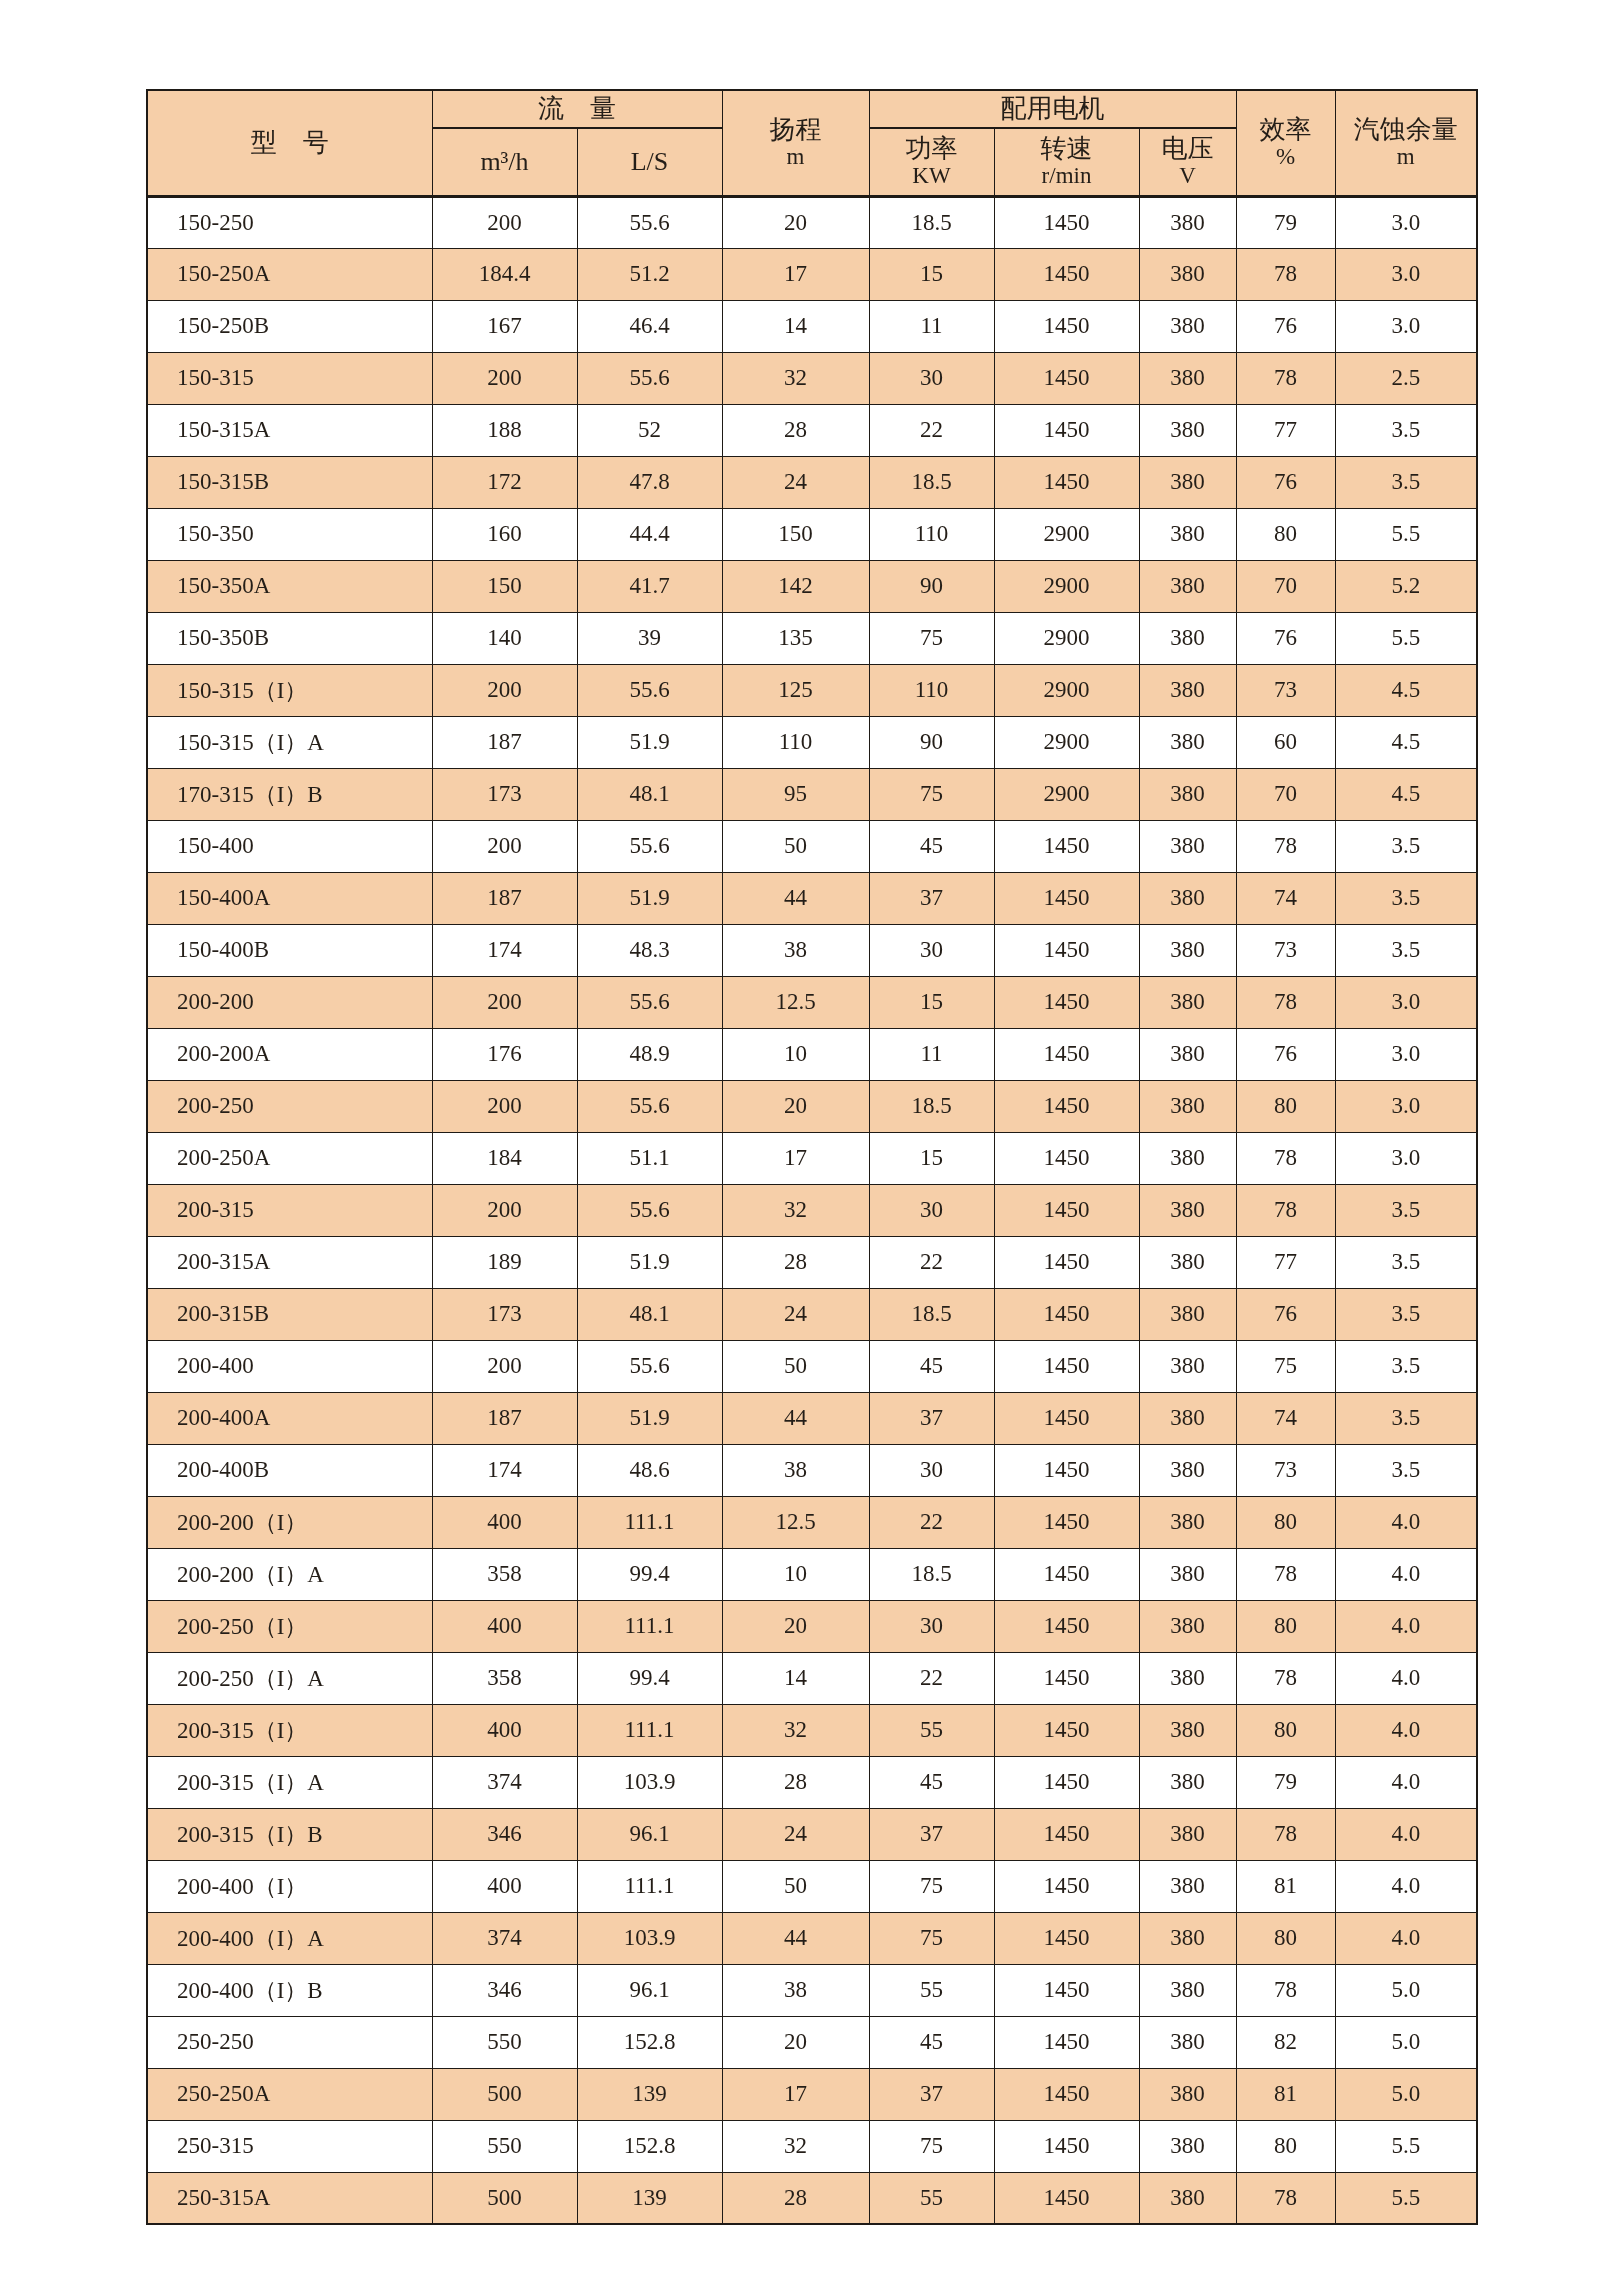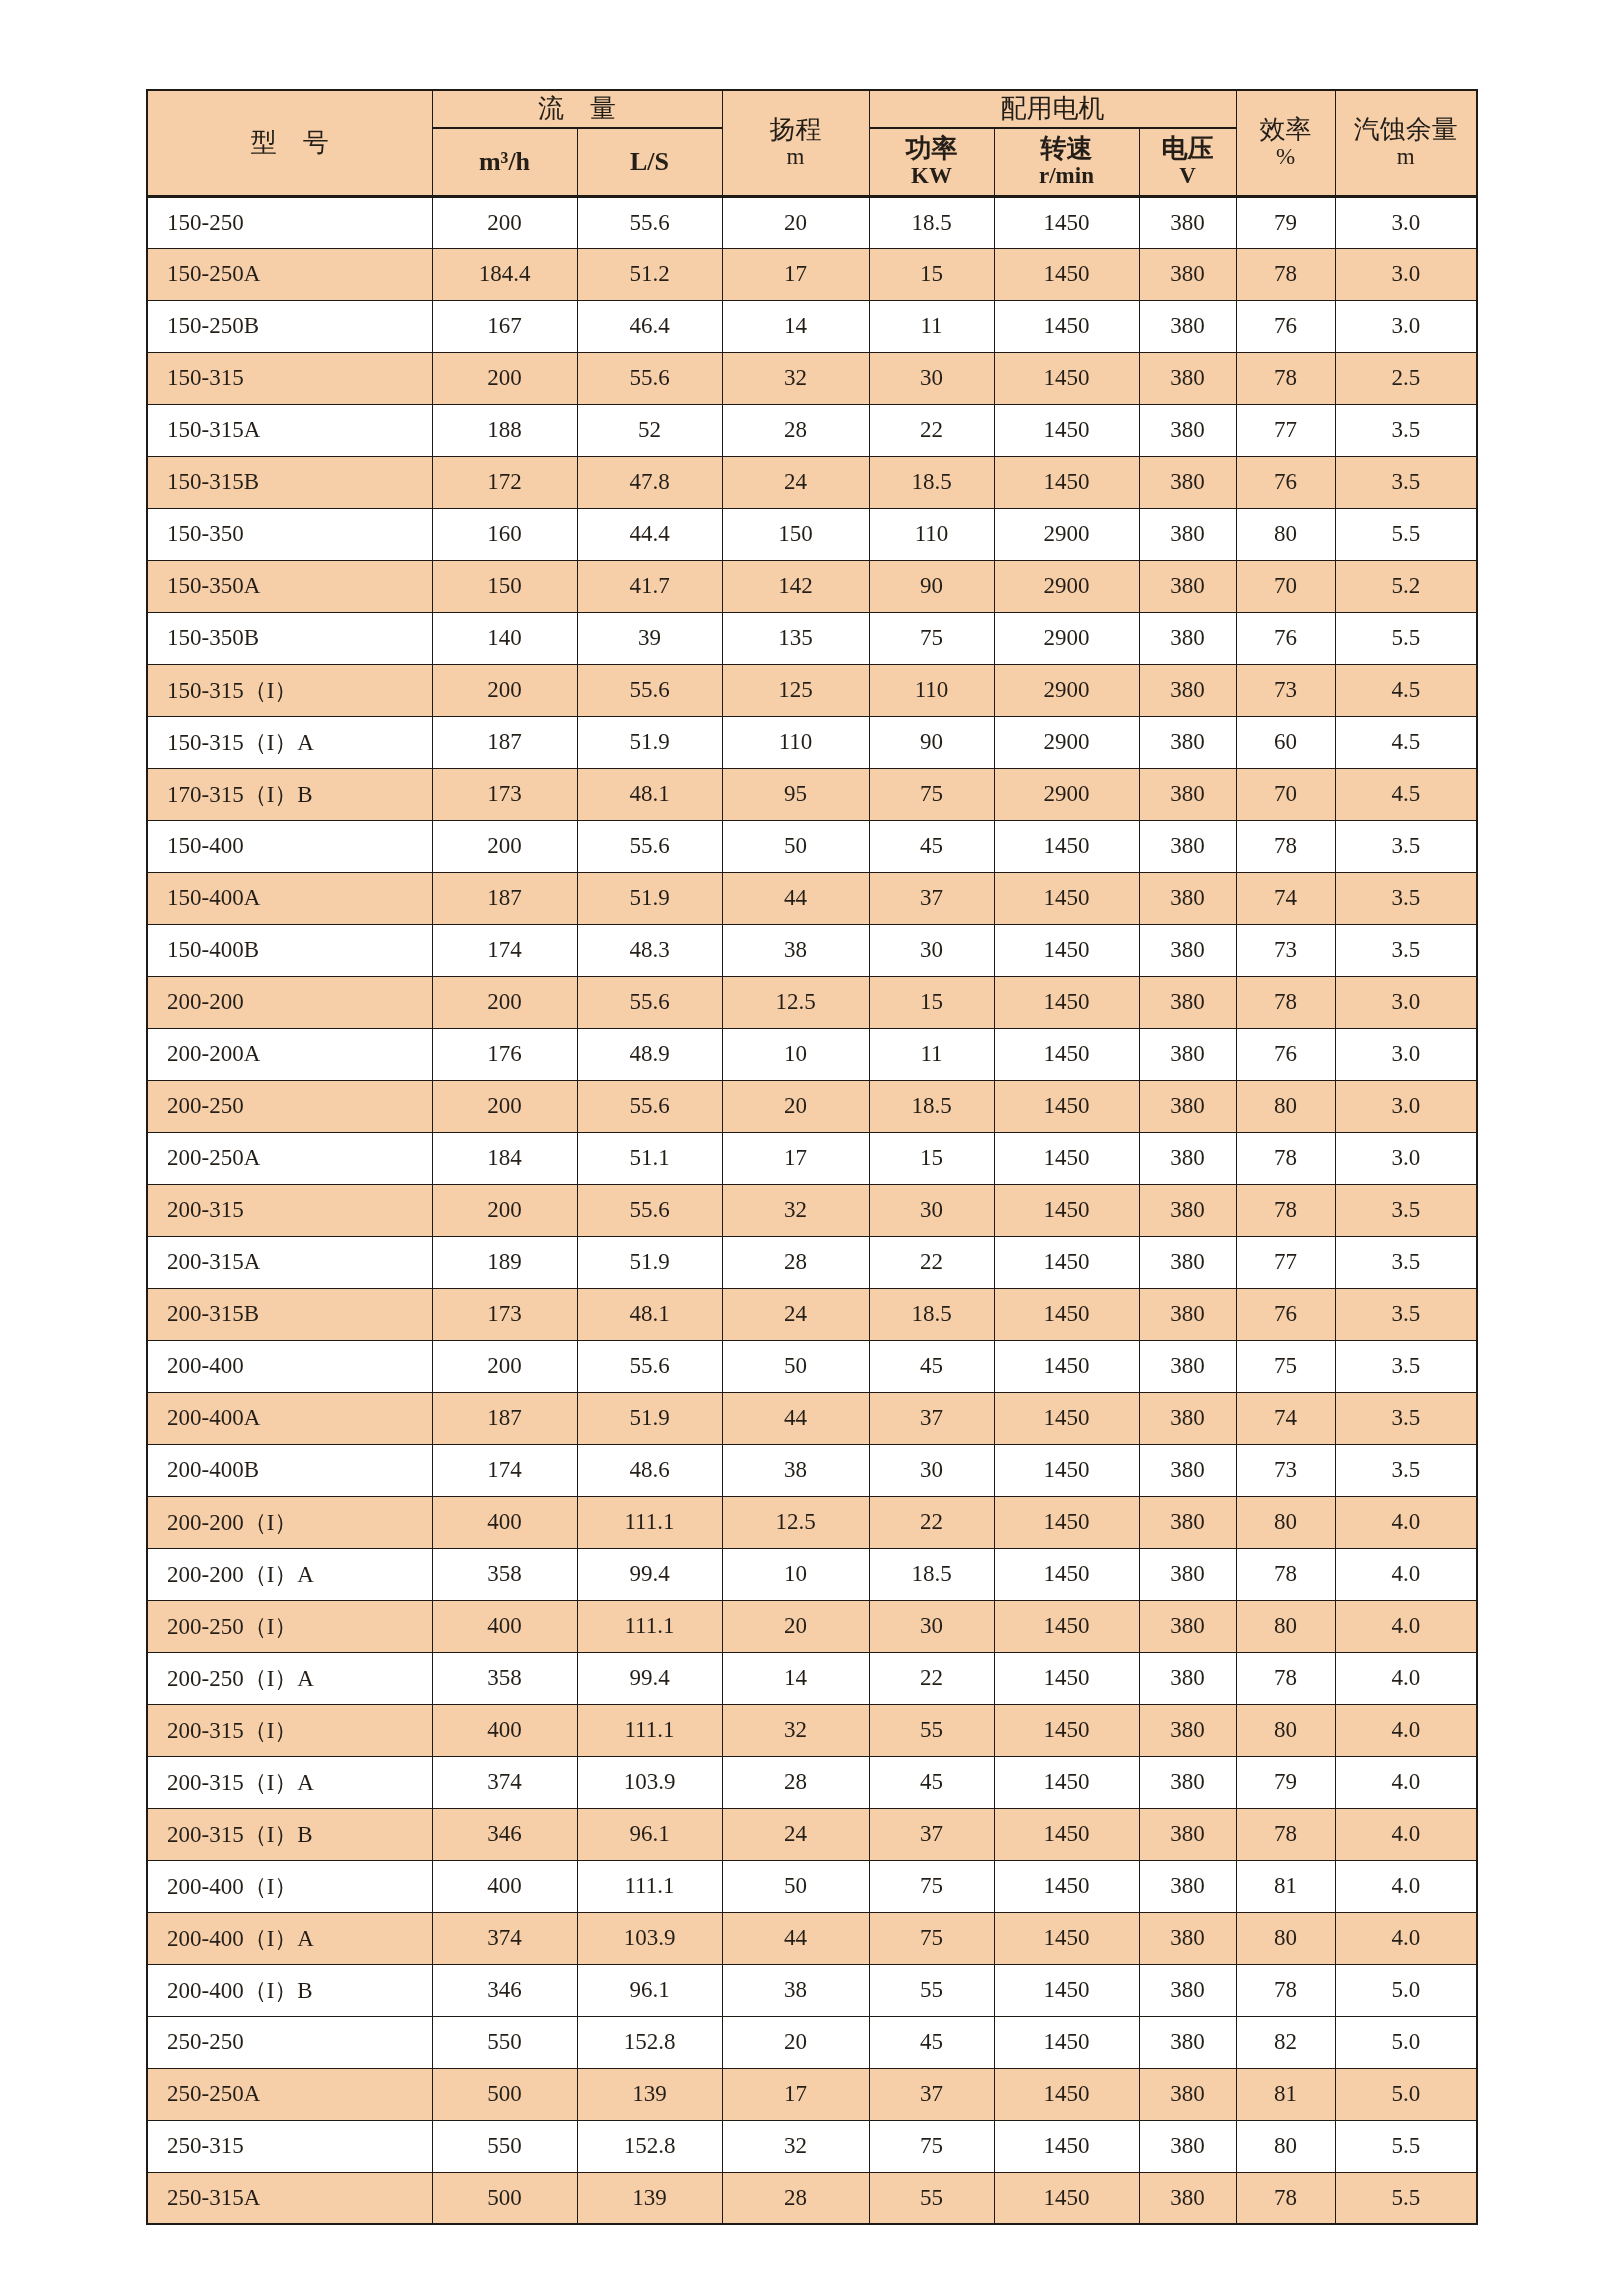--- a/index.html
+++ b/index.html
@@ -37,31 +37,31 @@
     overflow:hidden;
     white-space:nowrap;
   }
   .spec thead th{
     background:var(--peach);
     font-weight:normal;
     font-size:26px;
     line-height:1.15;
   }
   .spec thead tr.tier1 th{height:38px;}
-  .spec thead tr.tier2 th{height:68px;font-weight:bold;}
+  .spec thead tr.tier2 th{height:68px;}
   .spec thead tr.tier1 th.group{border-bottom-width:2.7px;margin-left:36px;}
   .spec thead{border-bottom:3.6px solid var(--border);}
   .spec thead .unit-line{display:block;font-size:23px;}
   .spec thead .label-line{display:block;}
   .spec tbody tr{height:52px;}
   .spec tbody td{font-size:23px;background:var(--white-row);}
   .spec tbody tr.shaded td{background:var(--peach);}
   .spec tbody td.model{
     text-align:left;
-    padding-left:19px;
+    padding-left:29px;
   }
 </style>
 </head>
 <body>
 
 <div class="page">
   <table class="spec">
     <colgroup>
       <col style="width:285px">
       <col style="width:145px">

